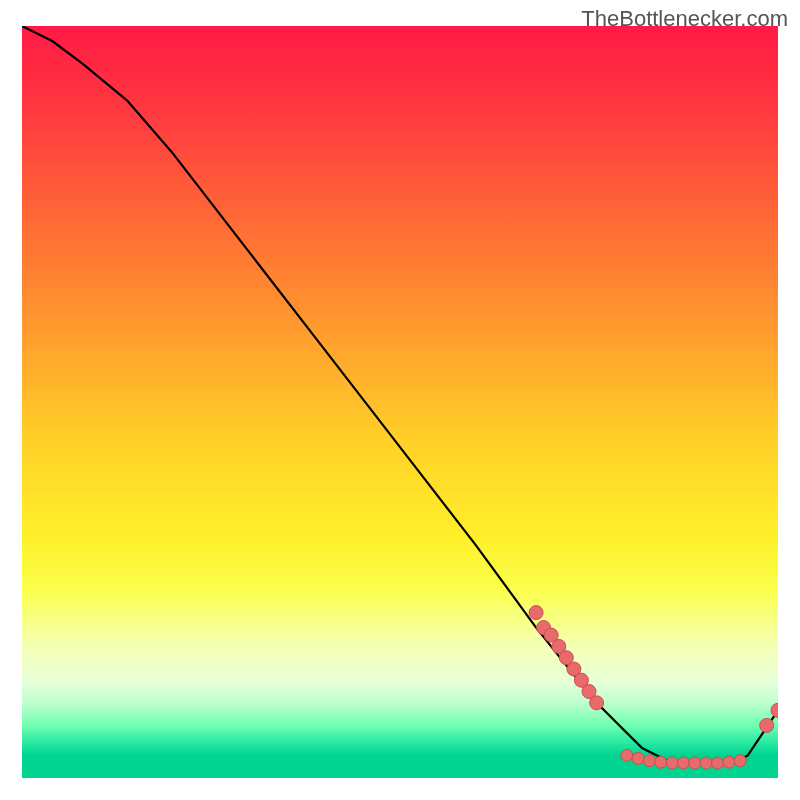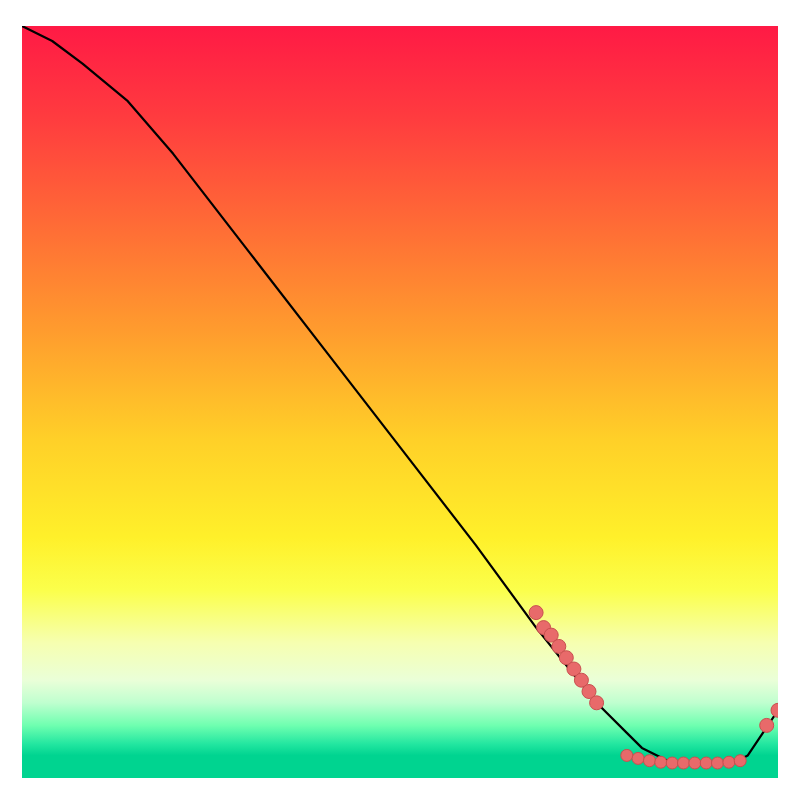--- a/index.html
+++ b/index.html
@@ -47,20 +47,21 @@
     left: 0;
     top: 0;
     width: 756px;
     height: 752px;
   }
 </style>
 </head>
 <body>
 
 <div class="chart-container">
+  <div class="attribution">TheBottlenecker.com</div>
 
   <div class="plot-area">
     <svg class="curve-layer" viewBox="0 0 756 752" preserveAspectRatio="none">
       <path id="curve-path" fill="none" stroke-width="2.2" stroke-linecap="round" stroke-linejoin="round" d="M0.0 0.0 L30.2 15.0 L60.5 37.6 L105.8 75.2 L151.2 127.8 L226.8 225.6 L302.4 323.4 L378.0 421.1 L453.6 518.9 L514.1 601.6 L544.3 639.2 L574.6 676.8 L604.8 706.9 L619.9 721.9 L635.0 729.4 L650.2 737.0 L665.3 737.0 L680.4 737.0 L695.5 737.0 L710.6 737.0 L725.8 729.4 L740.9 706.9 L756.0 684.3 " stroke="#000000"></path>
       <g id="dots">
           <circle cx="514.1" cy="586.6" r="7" fill="#e86a6a" stroke="#c94f4f" stroke-width="1"></circle>
           <circle cx="521.6" cy="601.6" r="7" fill="#e86a6a" stroke="#c94f4f" stroke-width="1"></circle>
           <circle cx="529.2" cy="609.1" r="7" fill="#e86a6a" stroke="#c94f4f" stroke-width="1"></circle>
           <circle cx="536.8" cy="620.4" r="7" fill="#e86a6a" stroke="#c94f4f" stroke-width="1"></circle>
           <circle cx="544.3" cy="631.7" r="7" fill="#e86a6a" stroke="#c94f4f" stroke-width="1"></circle>

